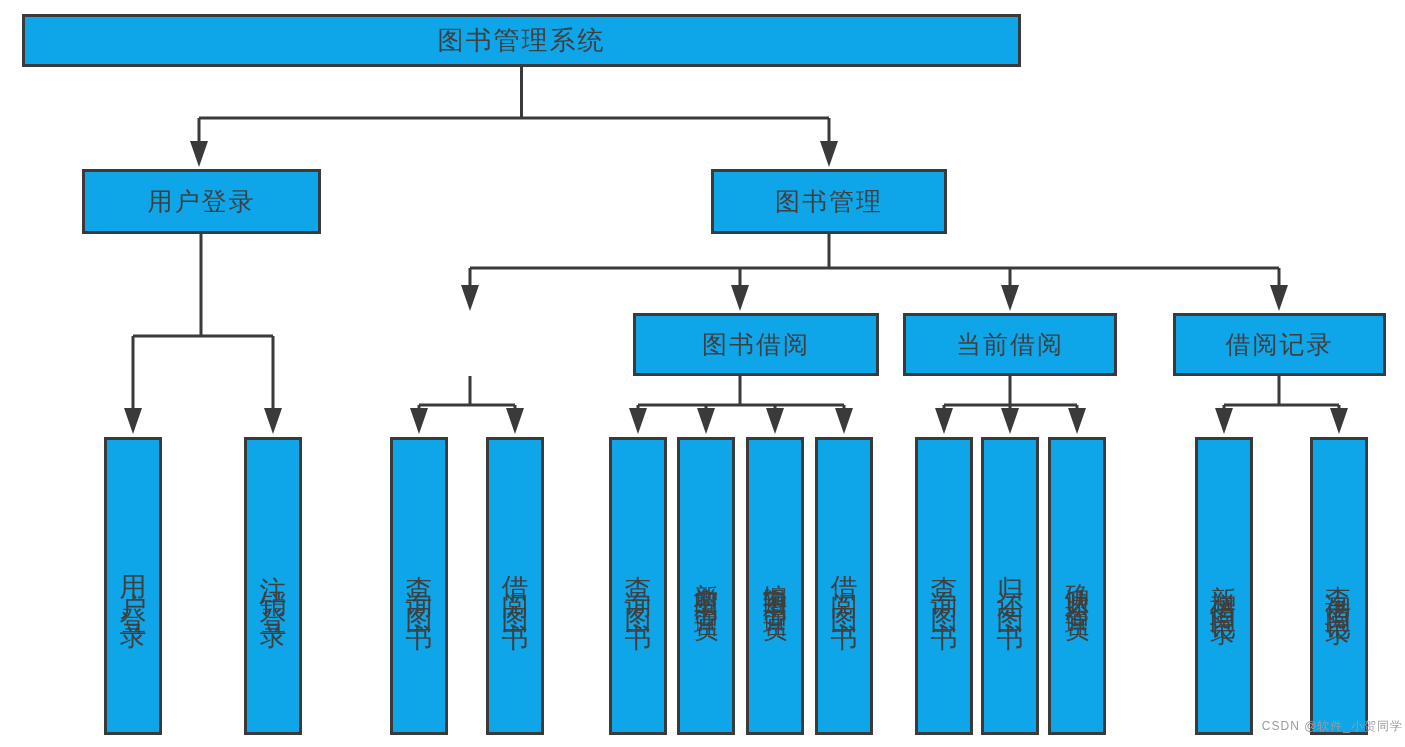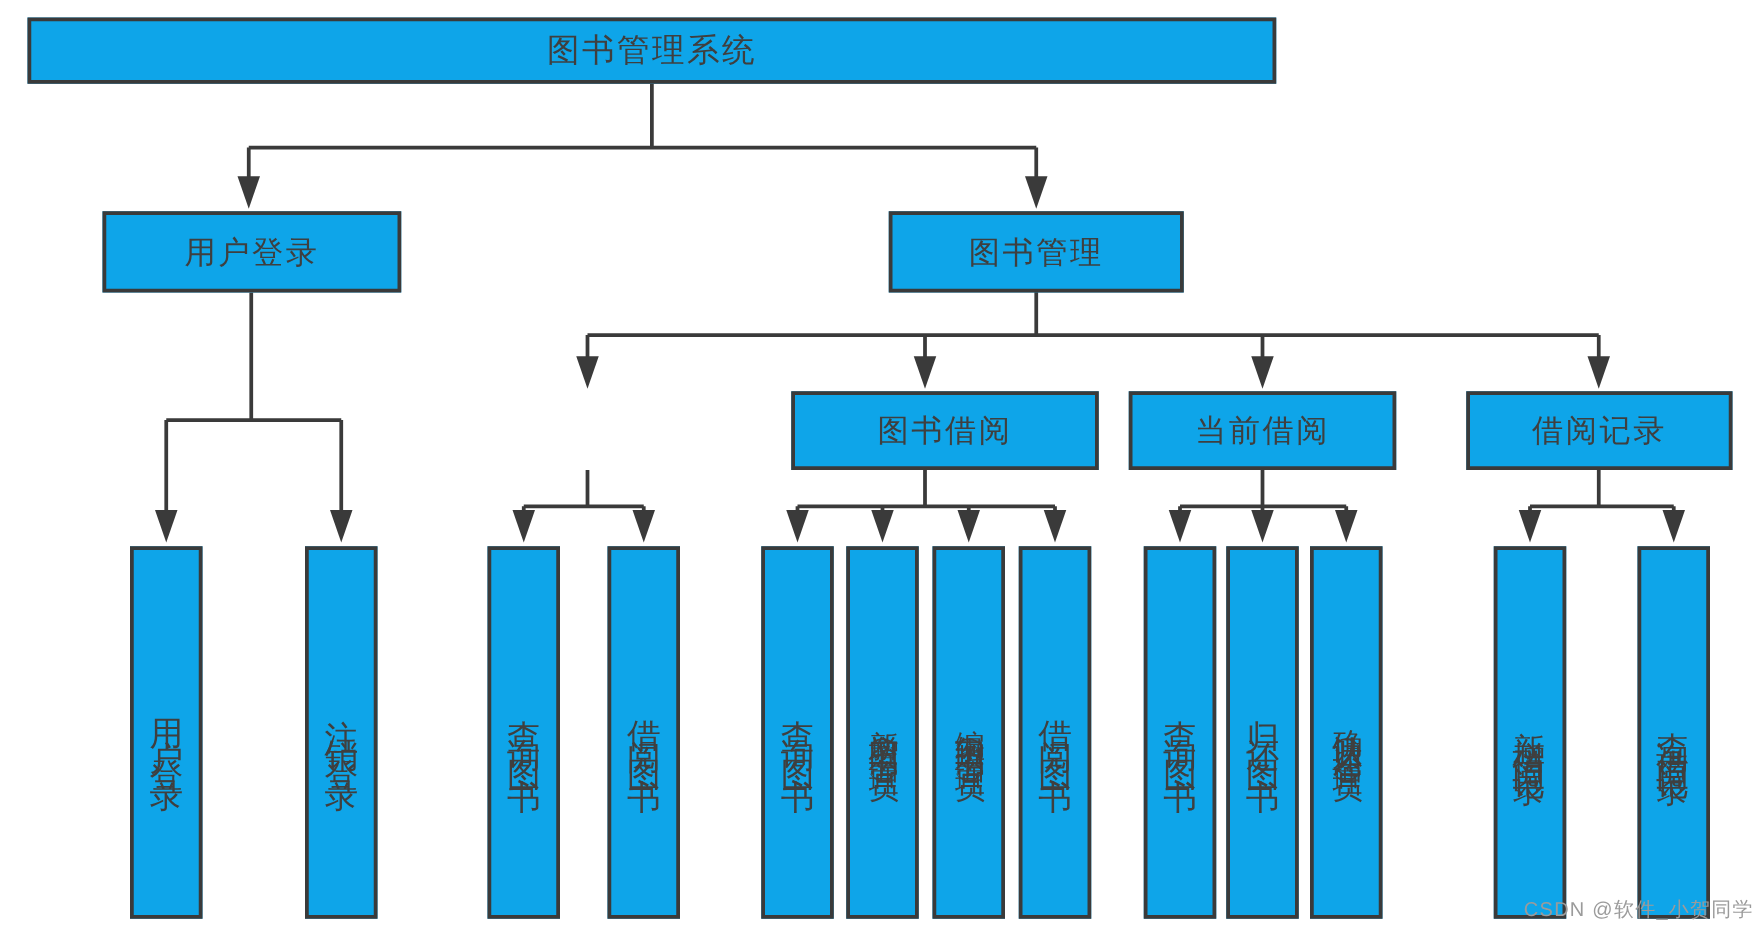--- a/index.html
+++ b/index.html
@@ -44,21 +44,21 @@
   .lf1{left:104px;}  .lf2{left:244px;}
   .lf3{left:390px;}  .lf4{left:486px;}
   .lf5{left:609px;}  .lf6{left:677px;}
   .lf7{left:746px;}  .lf8{left:815px;}
   .lf9{left:915px;}  .lf10{left:981px;} .lf11{left:1048px;}
   .lf12{left:1195px;}.lf13{left:1310px;}
   .watermark{
     position:absolute;
     left:1175px;top:718px;width:228px;
     text-align:right;
-    font-size:16px;
+    font-size:12px;
     color:#9b9b9b;
     letter-spacing:1px;
   }
 </style>
 </head>
 <body>
 
 <div id="stage">
 
   <svg id="connectors" viewBox="0 0 1405 747" xmlns="http://www.w3.org/2000/svg">

